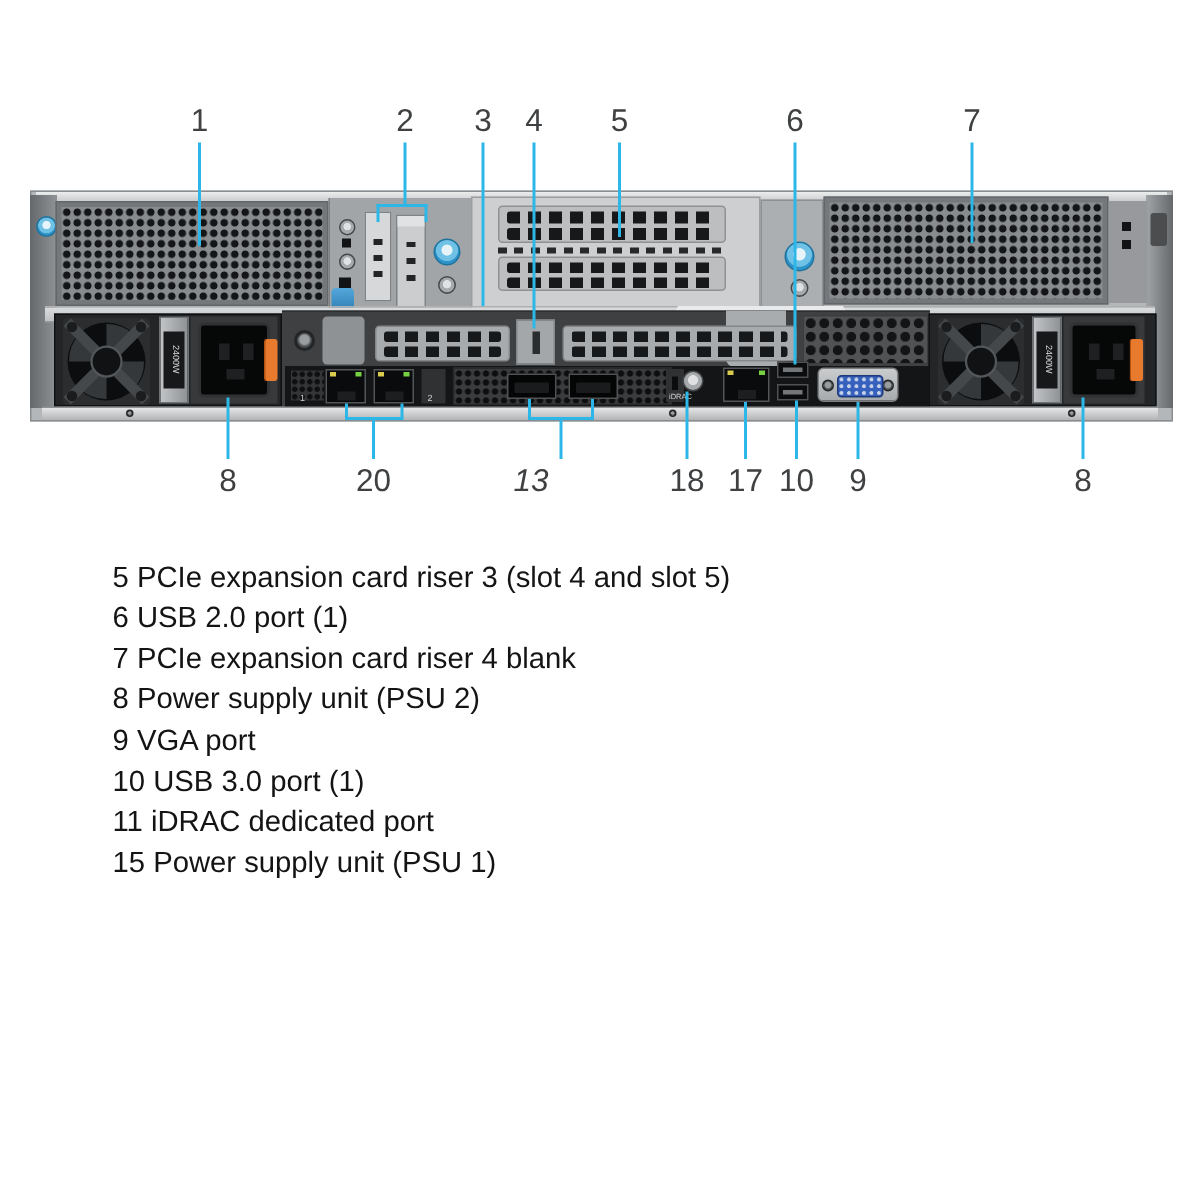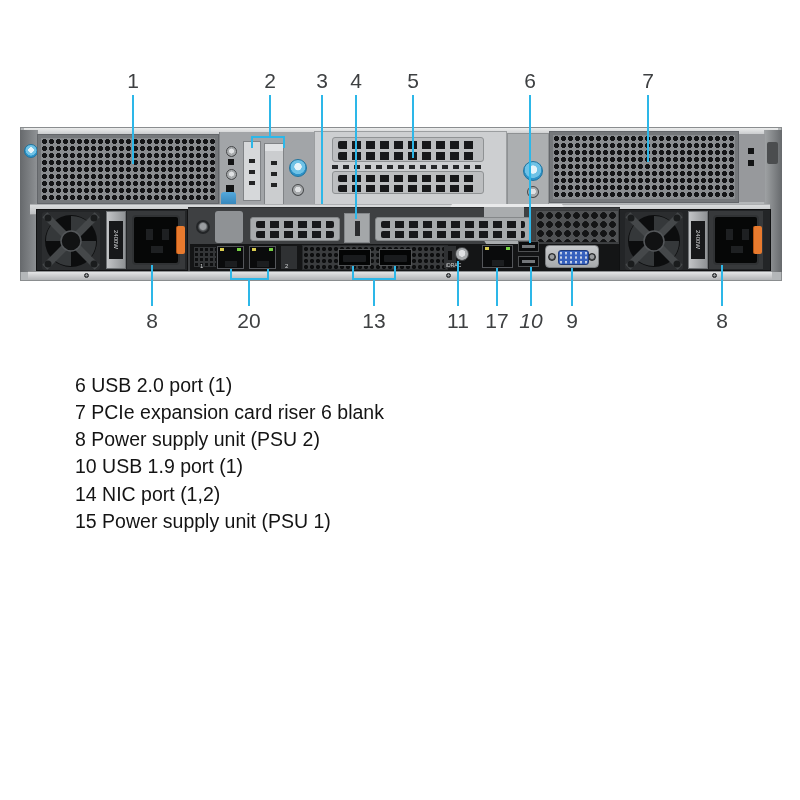--- a/index.html
+++ b/index.html
@@ -239,28 +239,30 @@
 
   <div class="num" style="left:115px;top:68px;">1</div>
   <div class="num" style="left:252px;top:68px;">2</div>
   <div class="num" style="left:304px;top:68px;">3</div>
   <div class="num" style="left:338px;top:68px;">4</div>
   <div class="num" style="left:395px;top:68px;">5</div>
   <div class="num" style="left:512px;top:68px;">6</div>
   <div class="num" style="left:630px;top:68px;">7</div>
   <div class="num" style="left:134px;top:308px;">8</div>
   <div class="num" style="left:231px;top:308px;">20</div>
-  <div class="num" style="left:356px;top:308px;">13</div>
-  <div class="num" style="left:440px;top:308px;">11</div>
+  <div class="num" style="left:336px;top:308px;font-style:italic;">13</div>
+  <div class="num" style="left:440px;top:308px;">18</div>
   <div class="num" style="left:479px;top:308px;">17</div>
-  <div class="num" style="left:513px;top:308px;font-style:italic;">10</div>
+  <div class="num" style="left:513px;top:308px;">10</div>
   <div class="num" style="left:554px;top:308px;">9</div>
   <div class="num" style="left:704px;top:308px;">8</div>
 </div>
 
 <div class="legend">
+  <div>5 PCIe expansion card riser 3 (slot 4 and slot 5)</div>
   <div>6 USB 2.0 port (1)</div>
-  <div>7 PCIe expansion card riser 6 blank</div>
+  <div>7 PCIe expansion card riser 4 blank</div>
   <div>8 Power supply unit (PSU 2)</div>
-  <div>10 USB 1.9 port (1)</div>
-  <div>14 NIC port (1,2)</div>
+  <div>9 VGA port</div>
+  <div>10 USB 3.0 port (1)</div>
+  <div>11 iDRAC dedicated port</div>
   <div>15 Power supply unit (PSU 1)</div>
 </div>
 
 </body></html>

